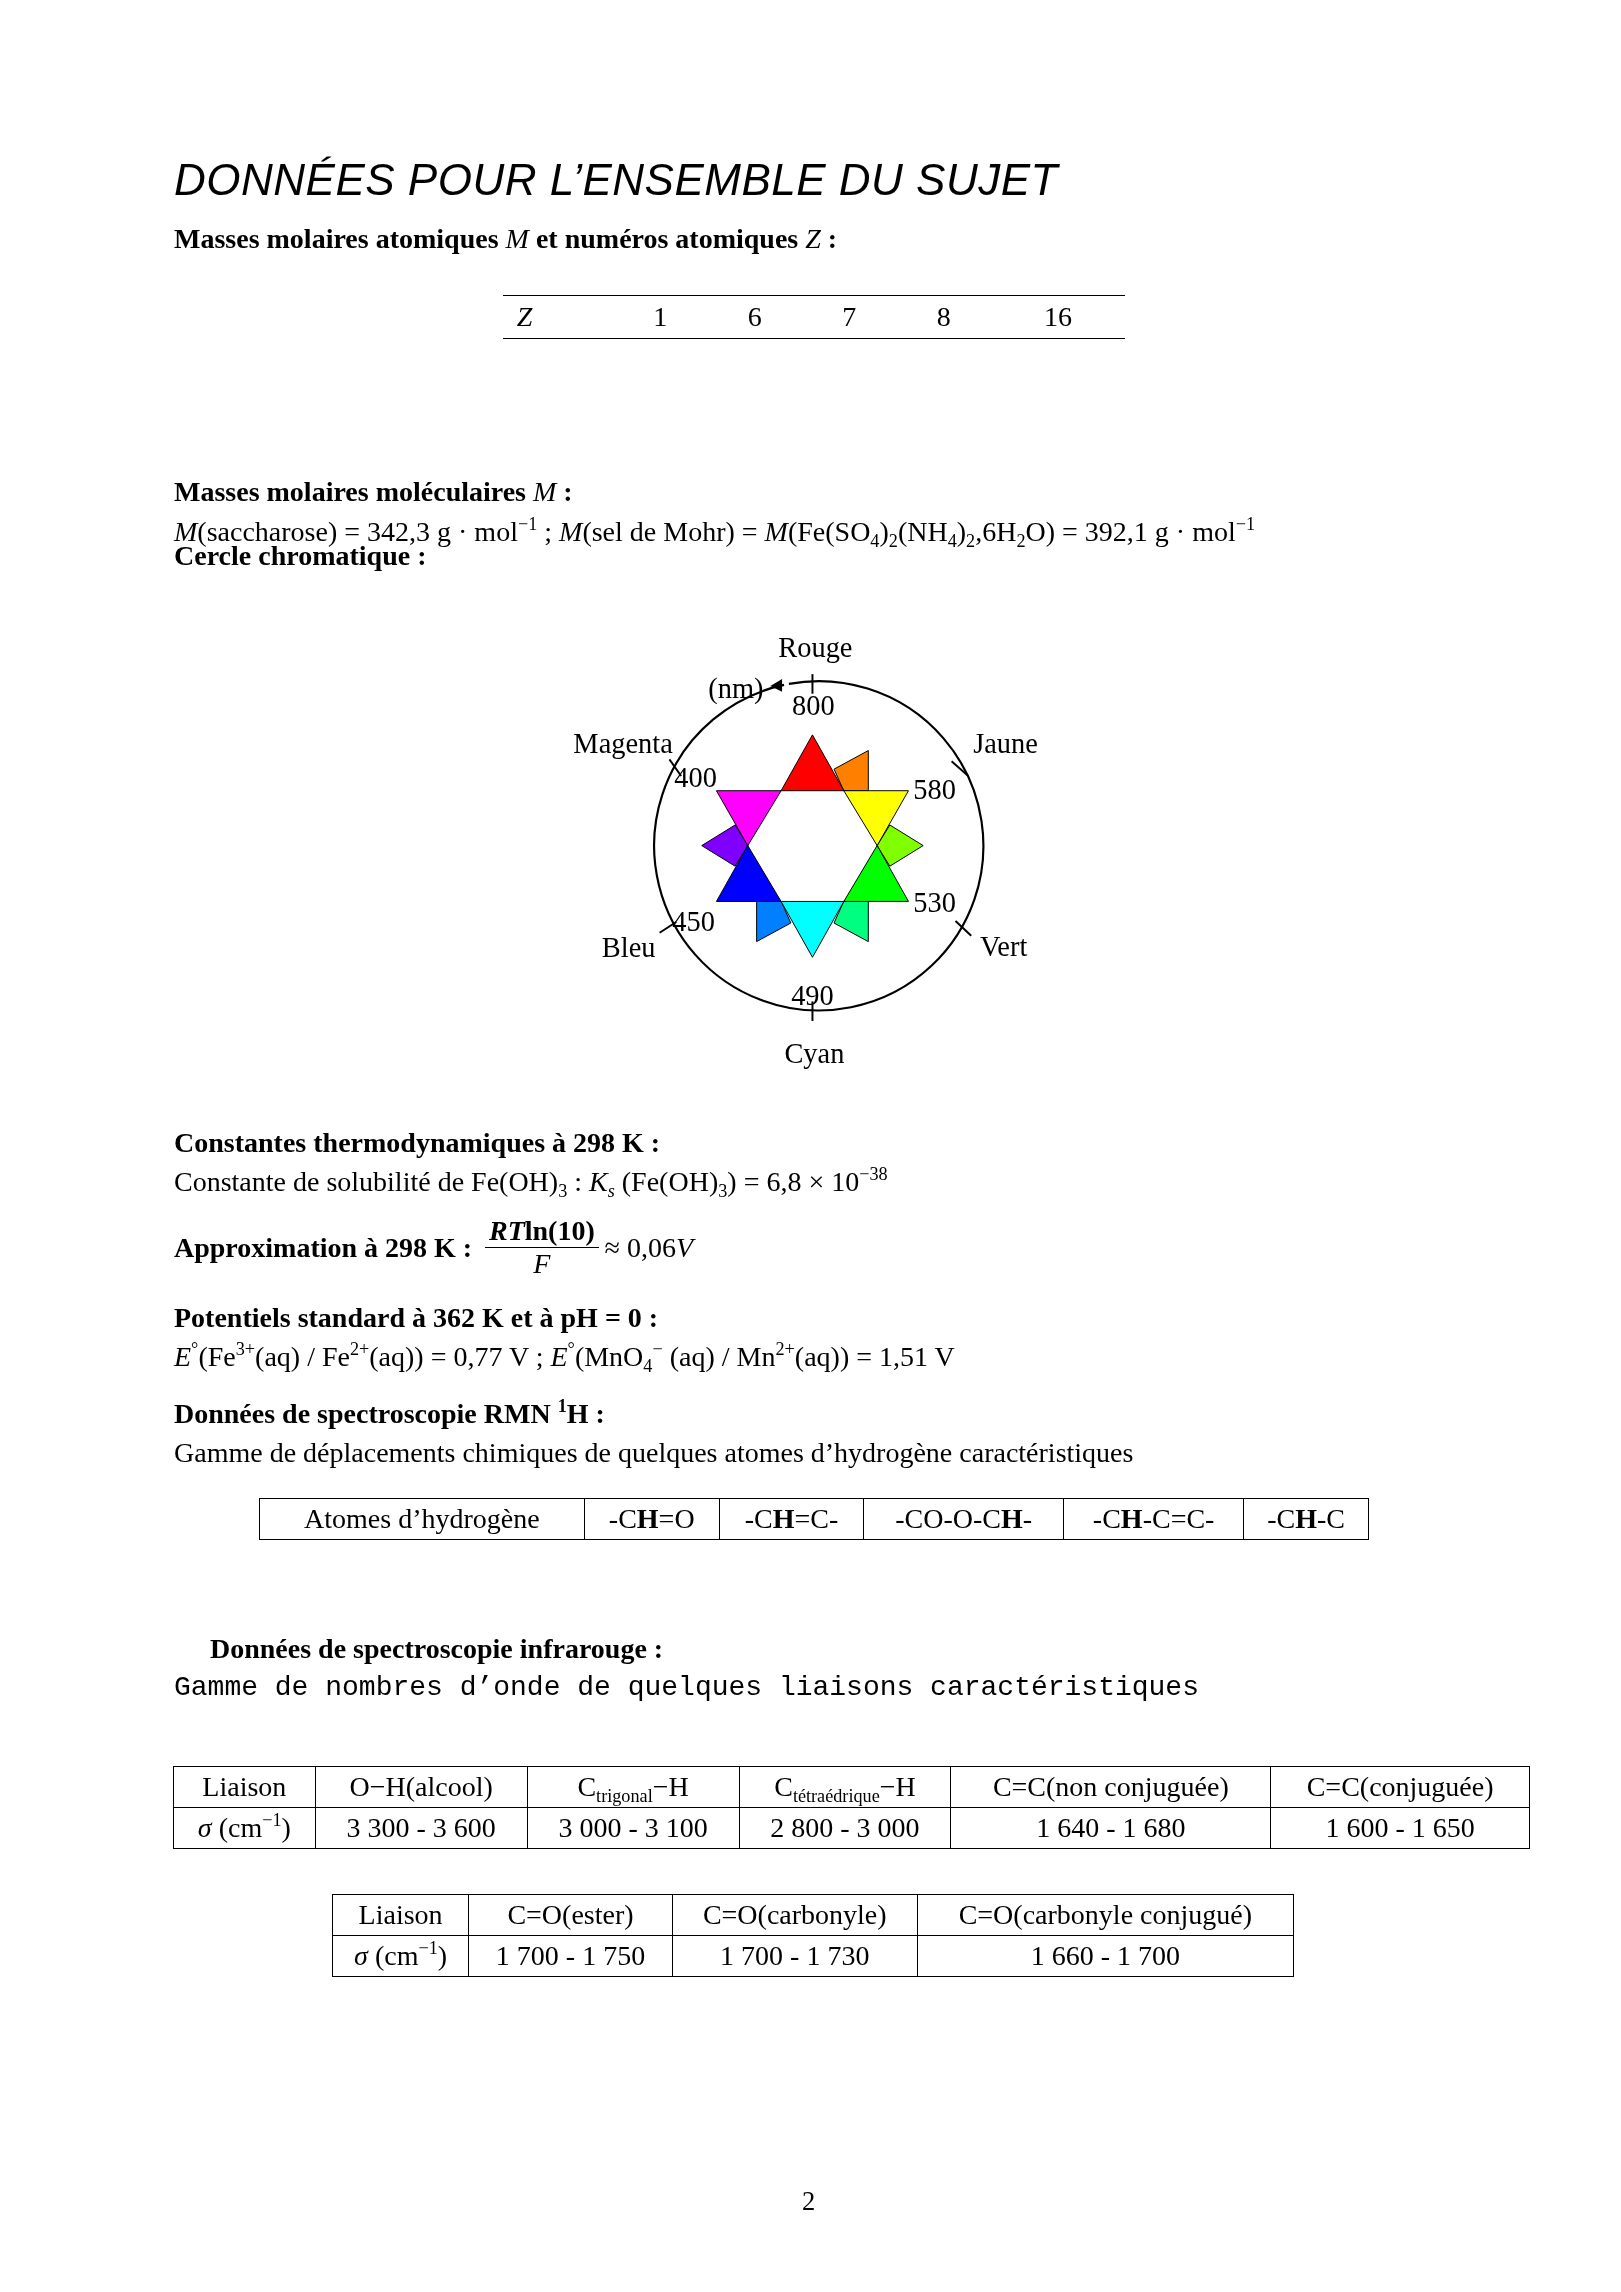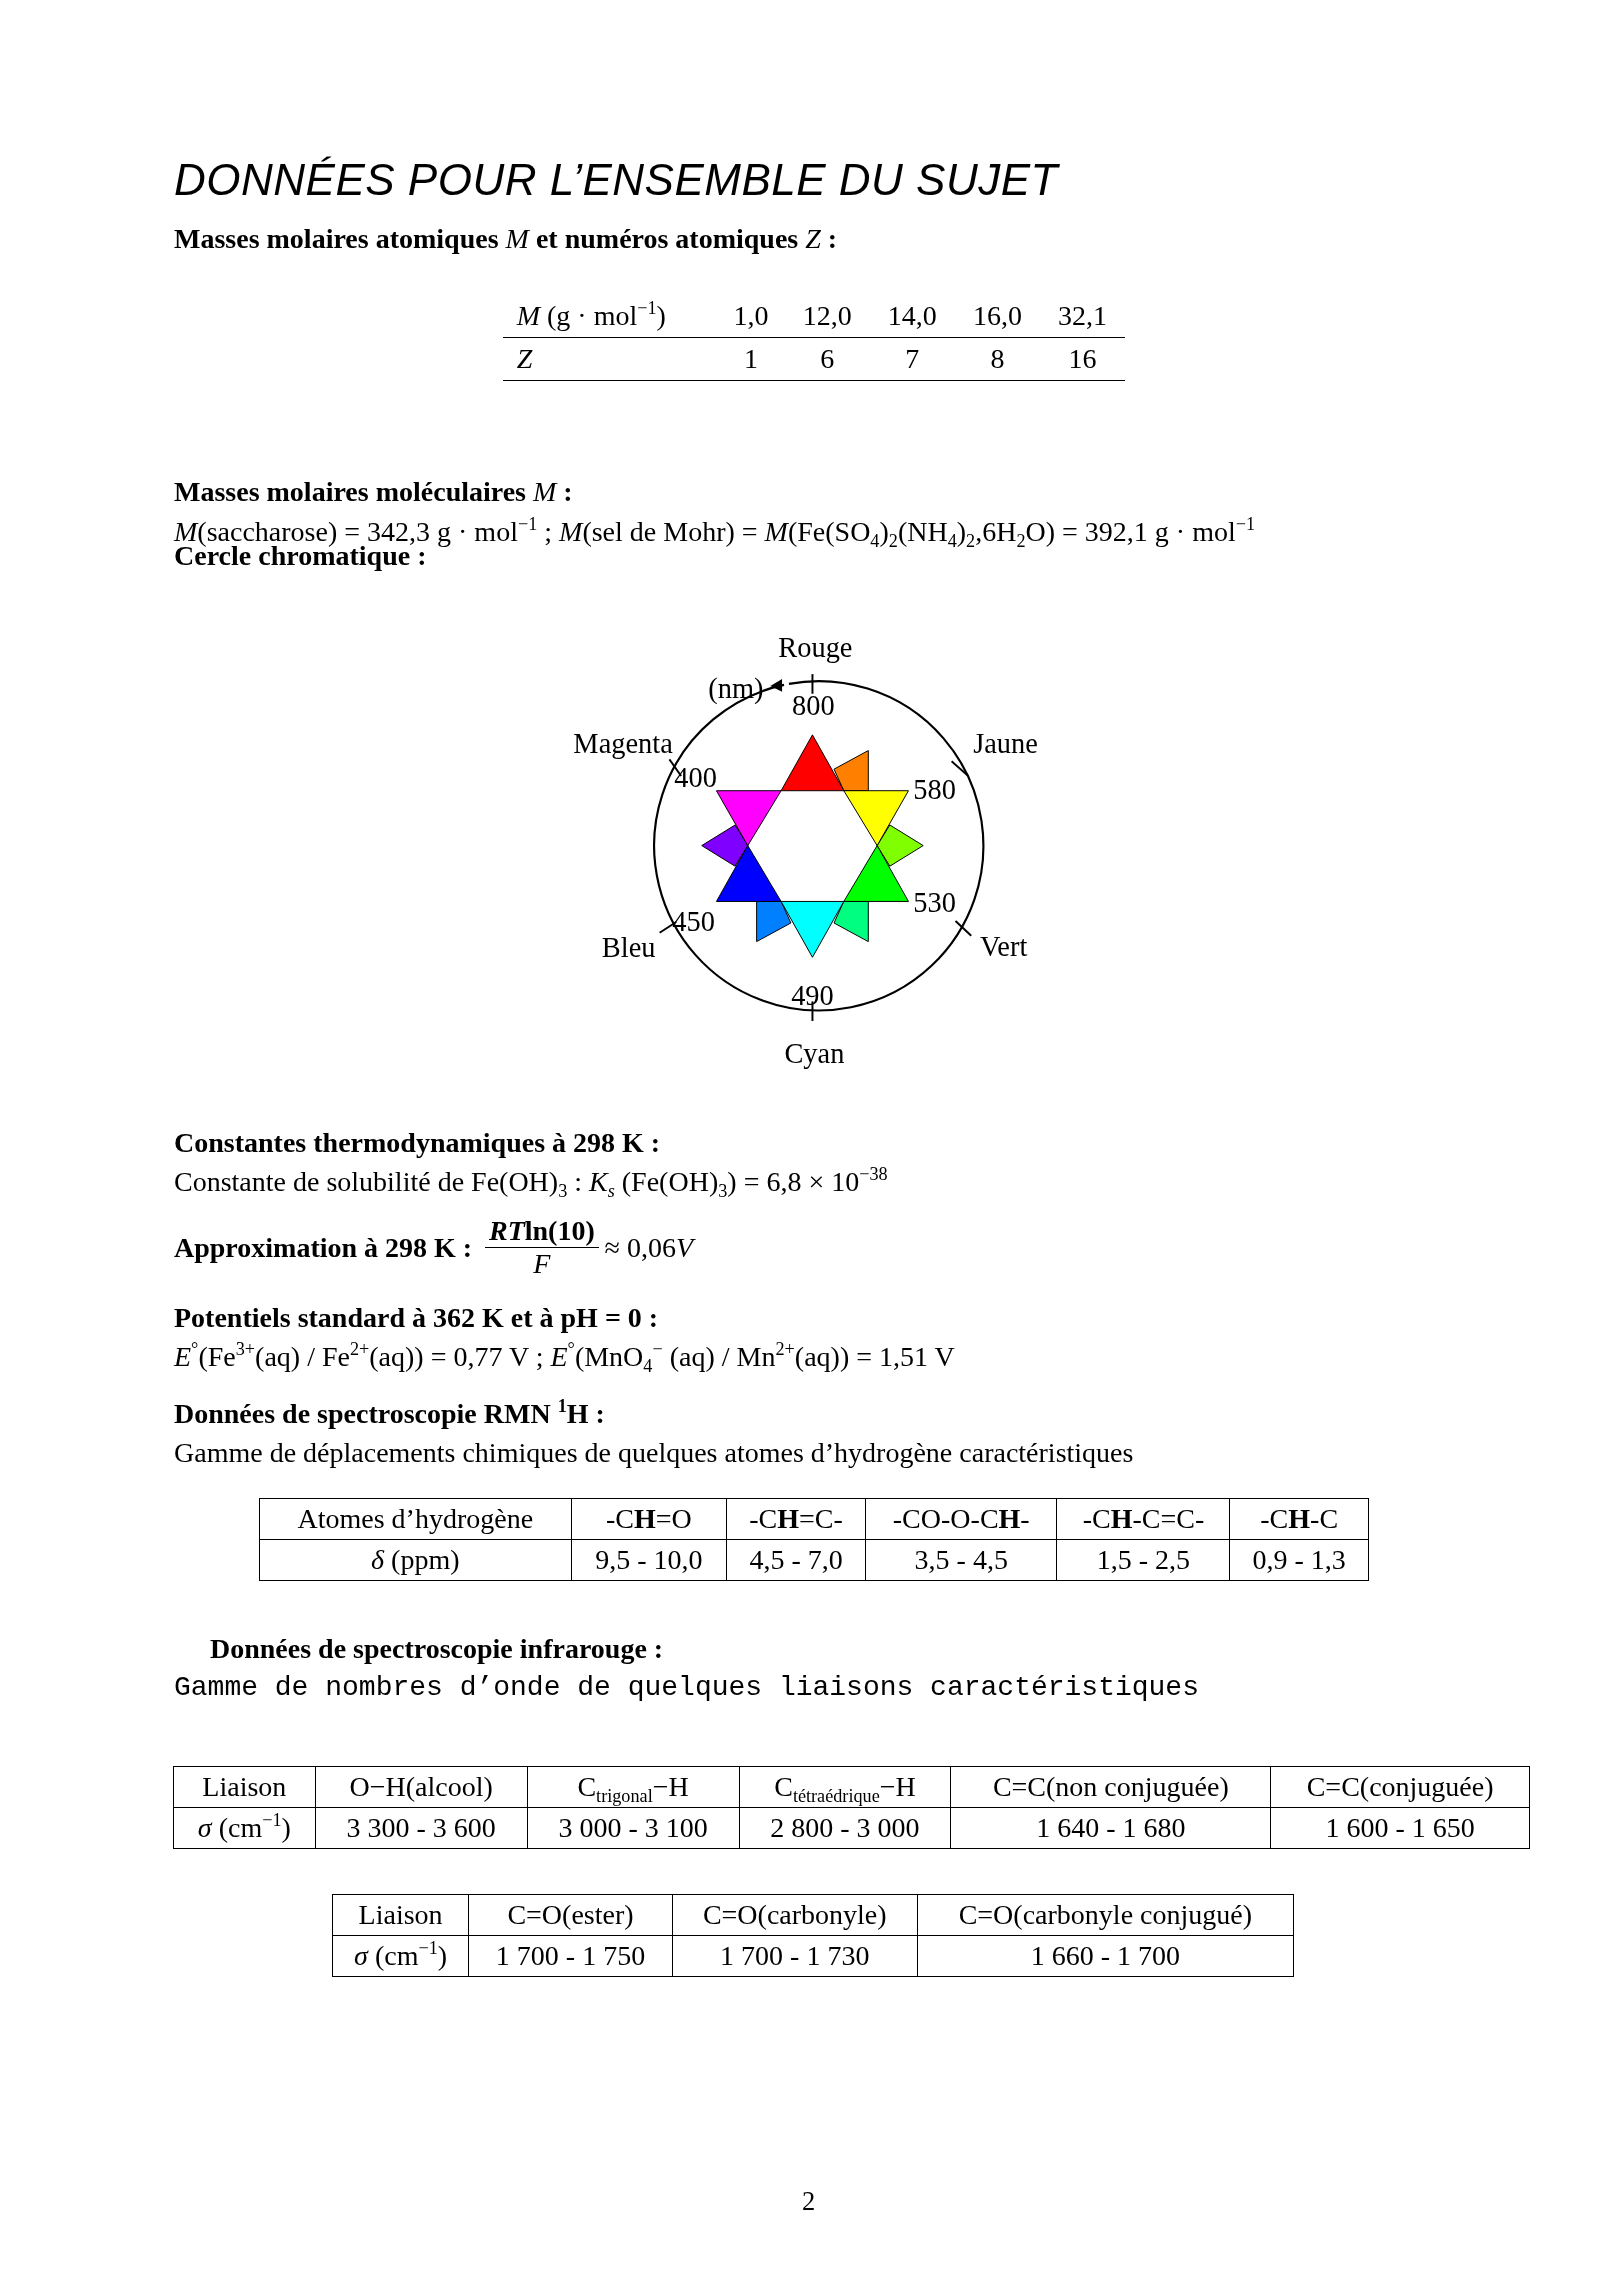--- a/index.html
+++ b/index.html
@@ -32,28 +32,20 @@
 <body>
 
 <div class="abs title">DONNÉES POUR L’ENSEMBLE DU SUJET</div>
 
 <div class="abs h" style="left:174px; top:223px;">
   <span>Masses molaires atomiques </span><span class="i" style="font-weight:normal">M</span><span> et numéros atomiques </span><span class="i" style="font-weight:normal">Z</span><span> :</span>
 </div>
 
 <table class="booktab">
   <tbody>
-  <tr class="r1">
-    <td><span class="i">M</span><span> (g · mol</span><sup>−1</sup><span>)</span></td>
-    <td>1,0</td>
-    <td>12,0</td>
-    <td>14,0</td>
-    <td>16,0</td>
-    <td>32,1</td>
-  </tr>
   <tr class="r2">
     <td class="i">Z</td>
     <td>1</td>
     <td>6</td>
     <td>7</td>
     <td>8</td>
     <td>16</td>
   </tr>
 </tbody>
   </table>
@@ -128,28 +120,20 @@
 <table class="grid nmr">
   <tbody>
       <tr>
     <td>Atomes d’hydrogène</td>
     <td><span>-C</span><span class="bH">H</span><span>=O</span></td>
     <td><span>-C</span><span class="bH">H</span><span>=C-</span></td>
     <td><span>-CO-O-C</span><span class="bH">H</span><span>-</span></td>
     <td><span>-C</span><span class="bH">H</span><span>-C=C-</span></td>
     <td><span>-C</span><span class="bH">H</span><span>-C</span></td>
   </tr>
-  <tr>
-    <td><span class="i">δ</span><span> (ppm)</span></td>
-    <td>9,5 - 10,0</td>
-    <td>4,5 - 7,0</td>
-    <td>3,5 - 4,5</td>
-    <td>1,5 - 2,5</td>
-    <td>0,9 - 1,3</td>
-  </tr>
 </tbody>
   </table>
 
 <div class="abs h" style="left:174px; top:1633px;margin-left:36px;">Données de spectroscopie infrarouge :</div>
 <div class="abs t" style="left:174px; top:1672px;font-family:Liberation Mono, monospace;">Gamme de nombres d’onde de quelques liaisons caractéristiques</div>
 
 <table class="grid ir1">
   <tbody>
       <tr>
     <td>Liaison</td>

